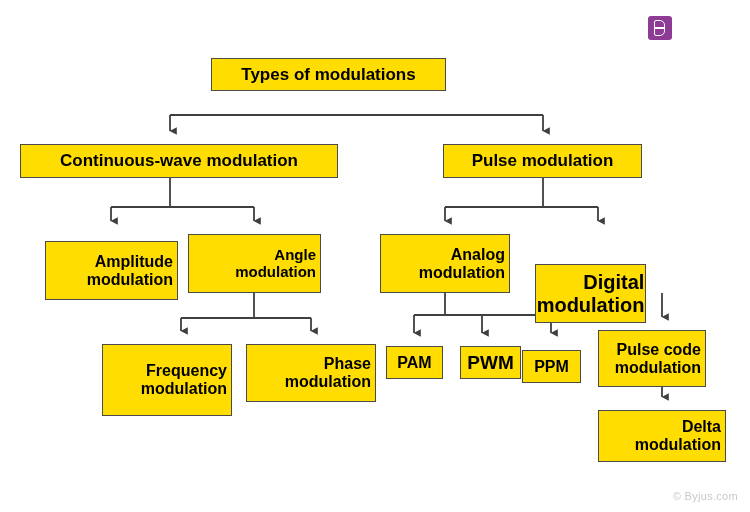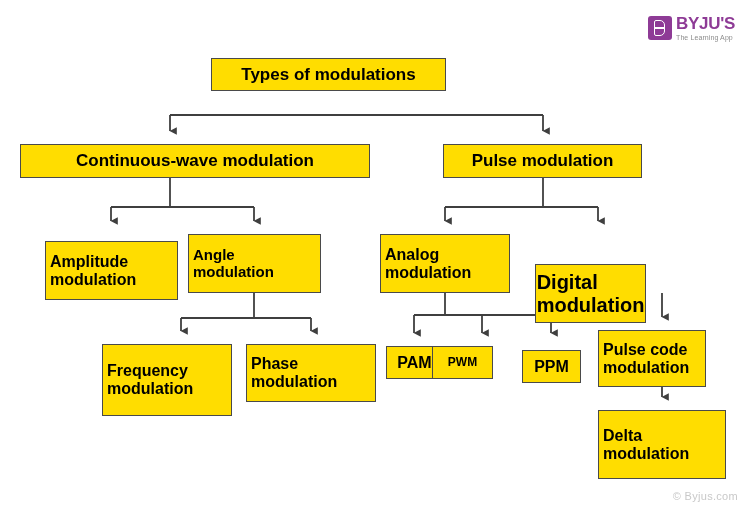--- a/index.html
+++ b/index.html
@@ -84,47 +84,47 @@
 
   
   .node {
     position: absolute;
     background: #ffdd00;
     border: 1.5px solid #4a4a4a;
     box-sizing: border-box;
     display: flex;
     align-items: center;
     justify-content: center;
-    text-align: left;
+    text-align: right;
     color: #000000;
     font-weight: bold;
     line-height: 1.12;
     padding: 0 4px;
   }
   .node .lbl { display: block; }
 
   
   #n-root      { left: 211px; top: 58px;  width: 235px; height: 33px; font-size: 17px; }
   
-  #n-cw        { left: 20px;  top: 144px; width: 350px; height: 34px; font-size: 17px; }
+  #n-cw        { left: 20px;  top: 144px; width: 318px; height: 34px; font-size: 17px; }
   #n-pulse     { left: 443px; top: 144px; width: 199px; height: 34px; font-size: 17px; }
   
   #n-amp       { left: 45px;  top: 234px; width: 133px; height: 59px; font-size: 16px; margin-top: 7px; }
   #n-angle     { left: 188px; top: 234px; width: 133px; height: 59px; font-size: 15px; }
   #n-analog    { left: 380px; top: 234px; width: 130px; height: 59px; font-size: 16px; }
   #n-digital   { left: 535px; top: 234px; width: 111px; height: 59px; font-size: 20px; margin-top: 30px; }
   
   #n-freq      { left: 102px; top: 344px; width: 130px; height: 72px; font-size: 16px; }
   #n-phase     { left: 246px; top: 344px; width: 130px; height: 58px; font-size: 16px; }
   #n-pam       { left: 386px; top: 346px; width: 57px; height: 33px; font-size: 16px; }
-  #n-pwm       { left: 432px; top: 346px; width: 61px; height: 33px; font-size: 12px; }
+  #n-pwm       { left: 460px; top: 346px; width: 61px; height: 33px; font-size: 19px; }
   #n-ppm       { left: 522px; top: 350px; width: 59px; height: 33px; font-size: 16px; }
   #n-pcm       { left: 598px; top: 330px; width: 108px; height: 57px; font-size: 16px; }
   
-  #n-delta     { left: 598px; top: 410px; width: 128px; height: 69px; font-size: 16px; }
+  #n-delta     { left: 598px; top: 410px; width: 128px; height: 52px; font-size: 16px; }
 
   
   .footer {
     position: absolute;
     right: 12px;
     bottom: 10px;
     font-size: 11px;
     color: #c9c9c9;
     letter-spacing: 0.3px;
   }
@@ -166,24 +166,20 @@
     <path d="M551,315 L551,333" marker-end="url(#arw)"></path>
 
     <path d="M662,293 L662,317" marker-end="url(#arw)"></path>
 
     <path d="M662,387 L662,397" marker-end="url(#arw)"></path>
   </g>
 </svg>
 
 <div class="logo">
   <div class="logo-mark"></div>
-  <div class="logo-text">
-    <div class="logo-name">BYJU'S</div>
-    <div class="logo-tag">The Learning App</div>
-  </div>
 </div>
 
 <div class="node" id="n-root">
   <span class="lbl">Types of modulations</span>
 </div>
 
 <div class="node" id="n-cw">
   <span class="lbl">Continuous-wave modulation</span>
 </div>
 

